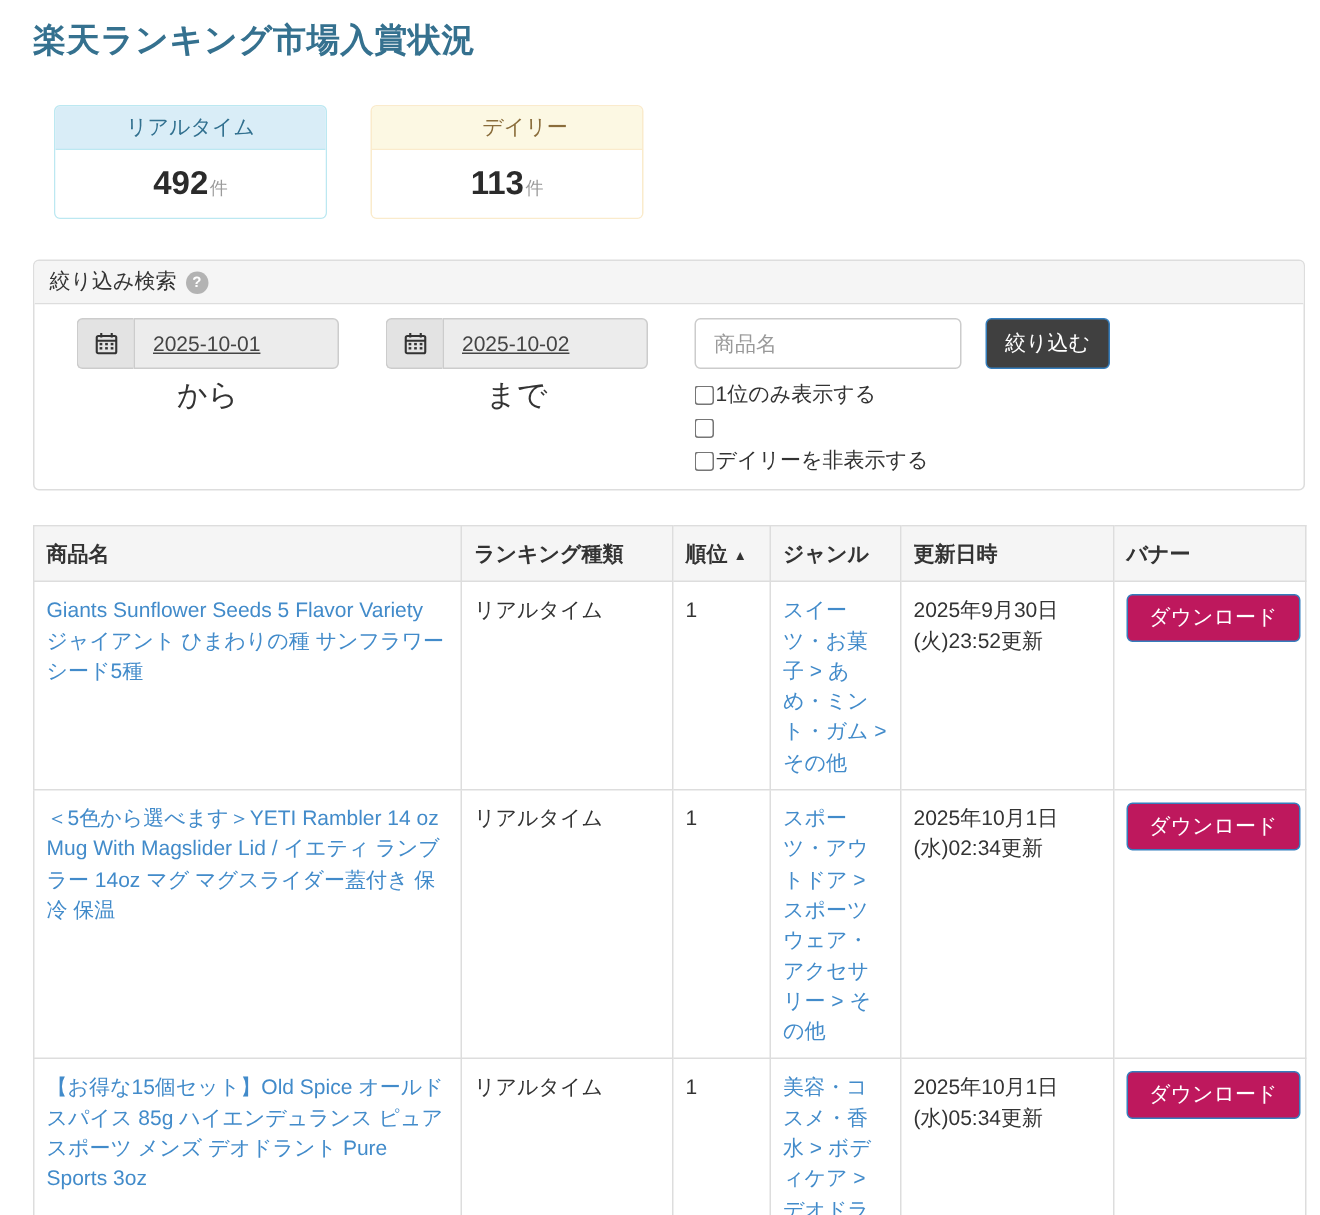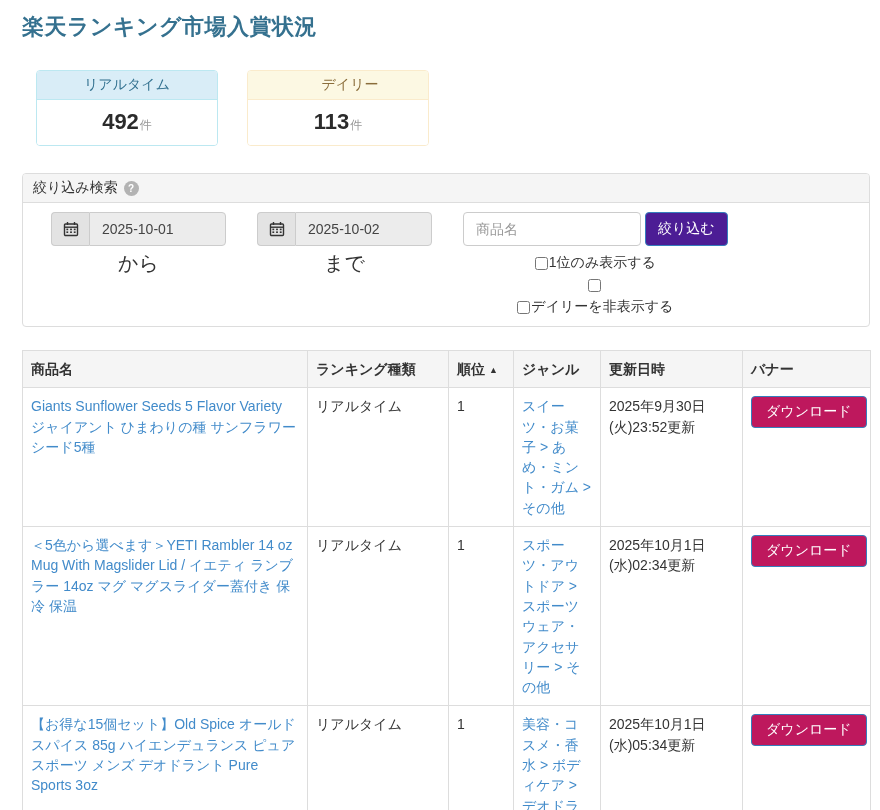--- a/index.html
+++ b/index.html
@@ -92,50 +92,51 @@
   .date-input {
     flex: 1; min-width: 0;
     background: #ececec;
     border: 1px solid #ccc;
     border-radius: 0 4px 4px 0;
     padding: 6px 12px;
     font-size: 14px;
     color: #444;
     font-family: "Liberation Sans", "DejaVu Sans", sans-serif;
     outline: none;
+    text-decoration: underline;
   }
   .date-suffix { display: block; text-align: center; margin-top: 4px; font-size: 20px; color: #333; }
 
   .search-col { display: flex; flex-direction: column; }
   .search-row { display: flex; align-items: flex-start; }
   .name-input {
     width: 178px; height: 34px;
     border: 1px solid #ccc;
     border-radius: 4px;
     padding: 6px 12px;
     font-size: 14px;
     color: #444;
     font-family: "Liberation Sans", "DejaVu Sans", sans-serif;
     outline: none;
   }
   .name-input::placeholder { color: #999; opacity: 1; }
   .btn-primary {
-    margin-left: 4px;
+    margin-left: 16px;
     height: 34px;
-    background: #4c1d95;
+    background: #404040;
     border: 1px solid #357ebd;
     border-radius: 4px;
     color: #fff;
     font-size: 14px;
     padding: 6px 12px;
     cursor: pointer;
     font-family: "Liberation Sans", "DejaVu Sans", sans-serif;
   }
   .checkbox-list { margin-top: 6px; }
-  .checkbox-line { display: flex; align-items: center; height: 22px; font-size: 14px; color: #333; justify-content: center; }
+  .checkbox-line { display: flex; align-items: center; height: 22px; font-size: 14px; color: #333; }
   .checkbox-line input { width: 13px; height: 13px; margin: 0 1px 0 0; }
 
   
   table.results {
     margin-top: 23px;
     width: 848px;
     border-collapse: collapse;
     table-layout: fixed;
     font-size: 14px;
   }

